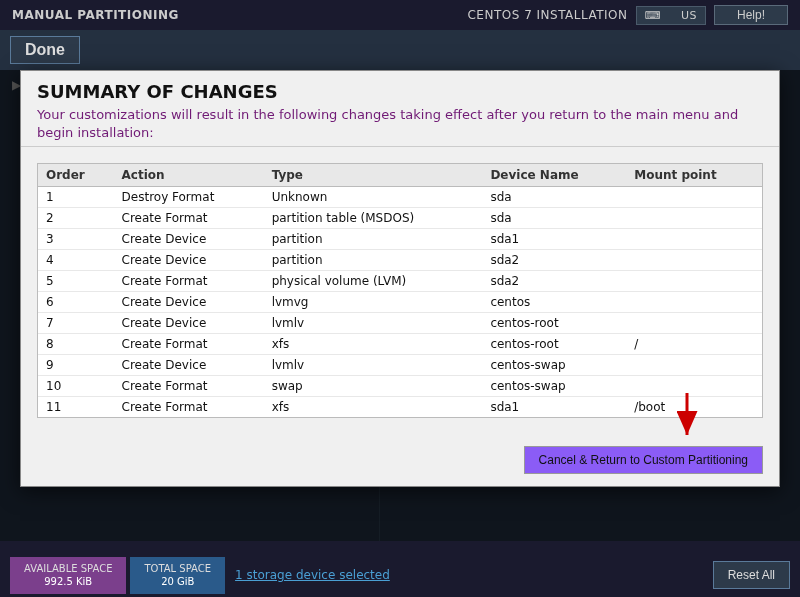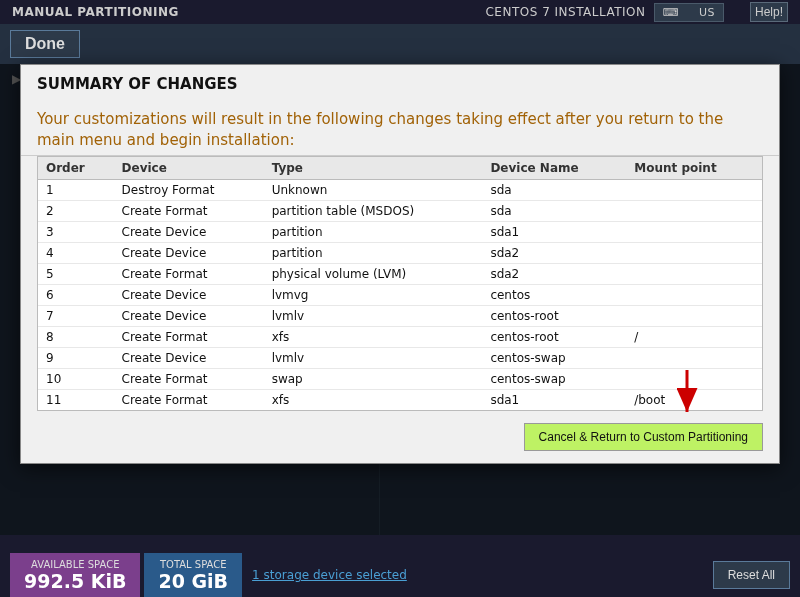--- a/index.html
+++ b/index.html
@@ -13,21 +13,21 @@
       position: relative;
     }
 
     
     .top-bar {
       display: flex;
       align-items: center;
       justify-content: space-between;
       background: #1a1a2e;
       padding: 0 12px;
-      height: 24px;
+      height: 30px;
     }
     .top-bar-left {
       color: #ccc;
       font-size: 12px;
       font-weight: bold;
       letter-spacing: 0.5px;
       text-transform: uppercase;
     }
     .top-bar-right {
       display: flex;
@@ -45,24 +45,23 @@
       background: #2d3a4a;
       border: 1px solid #4a5a6a;
       padding: 2px 8px;
       color: #ccc;
       font-size: 11px;
     }
     .help-button {
       background: #2d3a4a;
       border: 1px solid #5a6a7a;
       color: #ccc;
-      padding: 2px 4px;
-      cursor: pointer;
-      font-size: 12px;
-      margin-left: 18px;
+      padding: 2px 22px;
+      cursor: pointer;
+      font-size: 12px;
     }
 
     
     .done-row {
       background: #243040;
       padding: 6px 10px;
       display: flex;
       align-items: center;
     }
     .done-button {
@@ -120,27 +119,27 @@
       border: 1px solid #888;
       box-shadow: 0 4px 20px rgba(0,0,0,0.6);
     }
     .modal-header {
       background: #f0f0f0;
       padding: 10px 16px 4px 16px;
       border-bottom: 1px solid #ccc;
     }
     .modal-title {
       font-weight: bold;
-      font-size: 15px;
+      font-size: 18px;
       color: #111;
-      margin-bottom: 16px;
+      margin-bottom: 4px;
     }
     .modal-subtitle {
-      font-size: 15px;
-      color: #a16207;
+      font-size: 13px;
+      color: #701a75;
       line-height: 1.4;
     }
 
     
     .changes-table {
       width: 100%;
       border-collapse: collapse;
       background: white;
     }
     .changes-table th {
@@ -166,34 +165,34 @@
       font-weight: normal;
     }
     .action-create {
       color: #006600;
       font-weight: normal;
     }
     .table-container {
       max-height: 320px;
       overflow-y: auto;
       border: 1px solid #bbb;
-      margin: 0 16px;
+      margin: 16px 16px;
     }
 
     
     .modal-buttons {
       display: flex;
       justify-content: flex-end;
       gap: 8px;
       padding: 12px 16px;
       background: #f0f0f0;
       position: relative;
     }
     .btn-cancel {
-      background: #bef264;
+      background: #8b5cf6;
       border: 1px solid #999;
       padding: 6px 14px;
       cursor: pointer;
       font-size: 12px;
       color: #111;
       margin-left: 18px;
     }
     .btn-accept {
       background: #e0e0e0;
       border: 1px solid #999;
@@ -239,22 +238,22 @@
       background: #2a5a8a;
     }
     .space-box .label {
       font-size: 10px;
       font-weight: normal;
       color: #ddd;
       display: block;
       text-transform: uppercase;
     }
     .space-box .value {
-      font-size: 19px;
-      font-weight: bold;
+      font-size: 10px;
+      font-weight: normal;
     }
     .storage-link {
       color: #4a9fd4;
       font-size: 12px;
       text-decoration: underline;
       cursor: pointer;
     }
     .reset-button {
       background: #2d3a4a;
       border: 1px solid #5a7a9a;
@@ -309,21 +308,21 @@
       <div class="modal-header">
         <div class="modal-title">SUMMARY OF CHANGES</div>
         <div class="modal-subtitle">Your customizations will result in the following changes taking effect after you return to the main menu and begin installation:</div>
       </div>
 
       <div class="table-container">
         <table class="changes-table">
           <thead>
             <tr>
               <th>Order</th>
-              <th>Device</th>
+              <th>Action</th>
               <th>Type</th>
               <th>Device Name</th>
               <th>Mount point</th>
             </tr>
           </thead>
           <tbody id="changes-tbody">
           <tr>
                 <td>1</td>
                 <td class="action-destroy">Destroy Format</td>
                 <td>Unknown</td>

